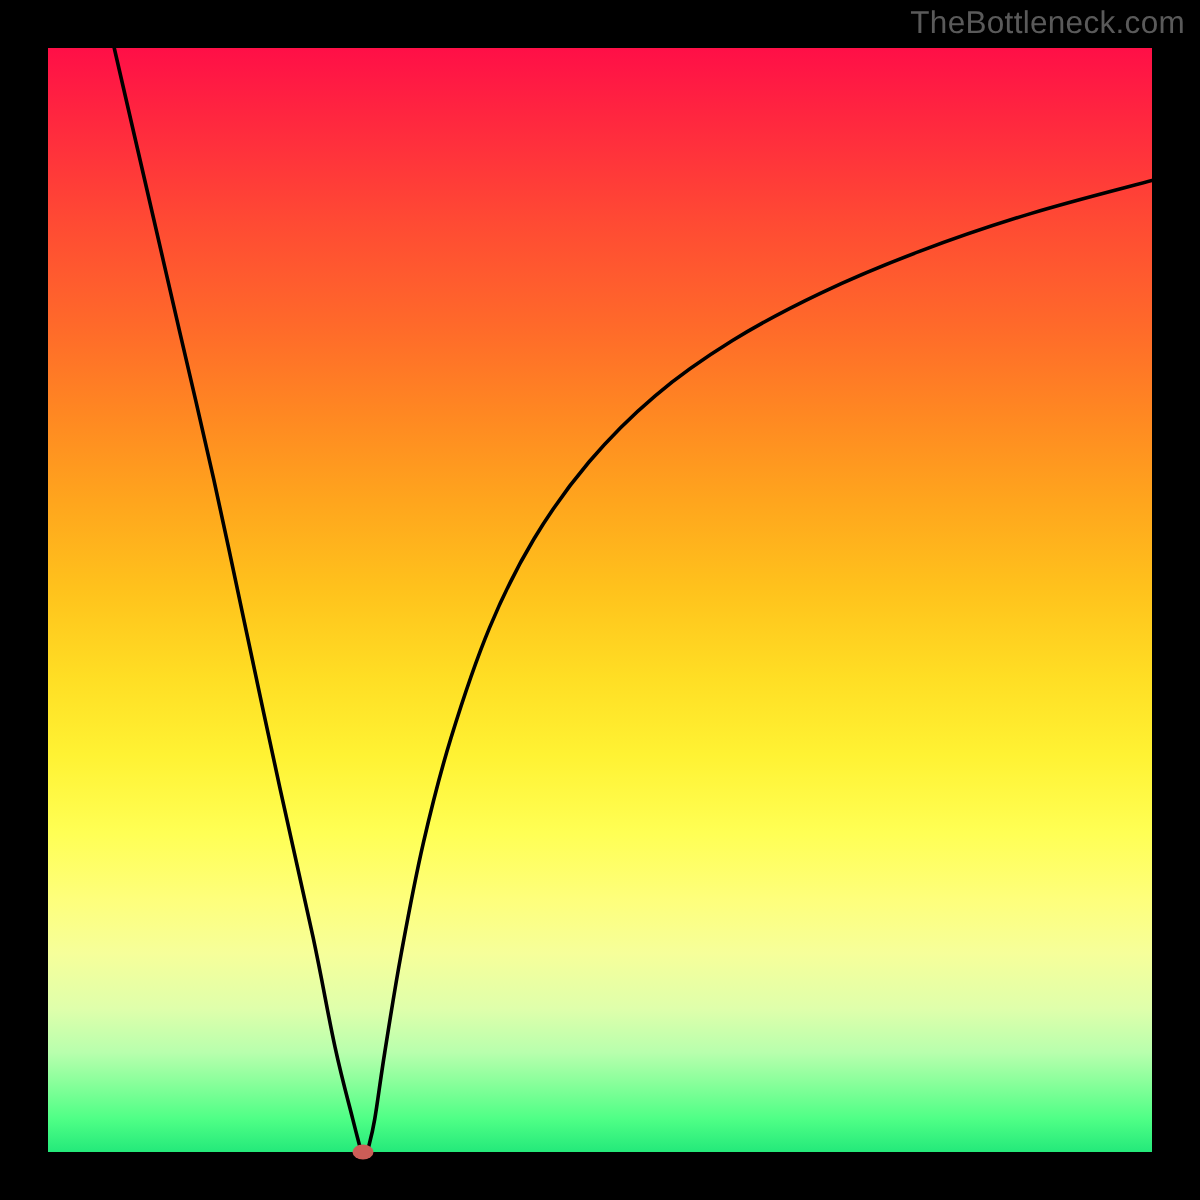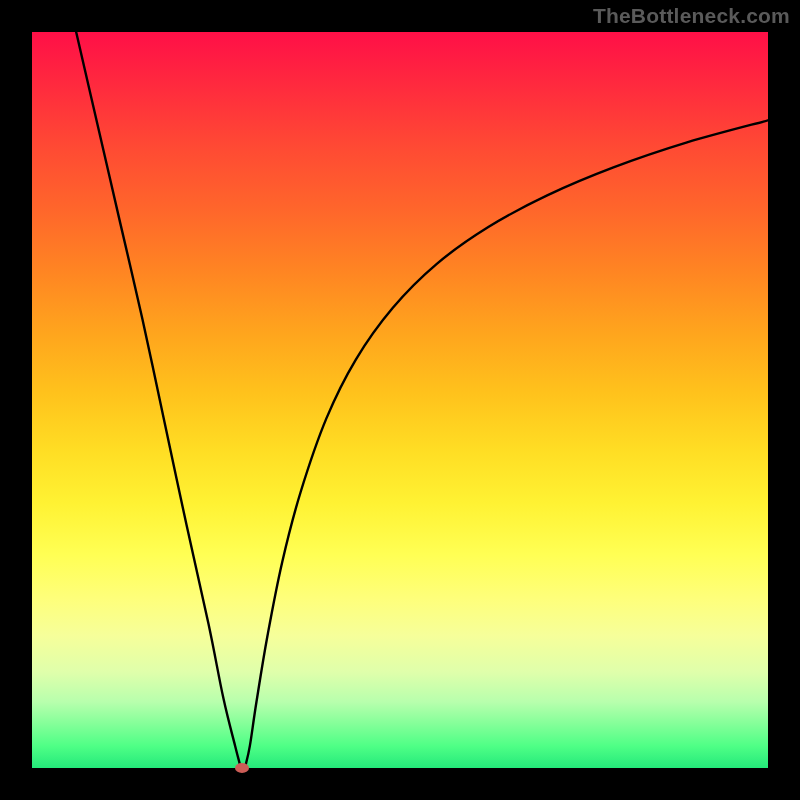--- a/index.html
+++ b/index.html
@@ -43,21 +43,21 @@
       #4fff86 97%,
       #24e97a 100%
     );
   }
   .watermark {
     position: absolute;
     top: 4px;
     right: 10px;
     color: #5a5a5a;
     font-size: 21px;
-    font-weight: 700;
+    font-weight: 400;
     letter-spacing: 0.2px;
     user-select: none;
   }
   .curve-svg {
     position: absolute;
     left: 0;
     top: 0;
     width: 736px;
     height: 736px;
   }

